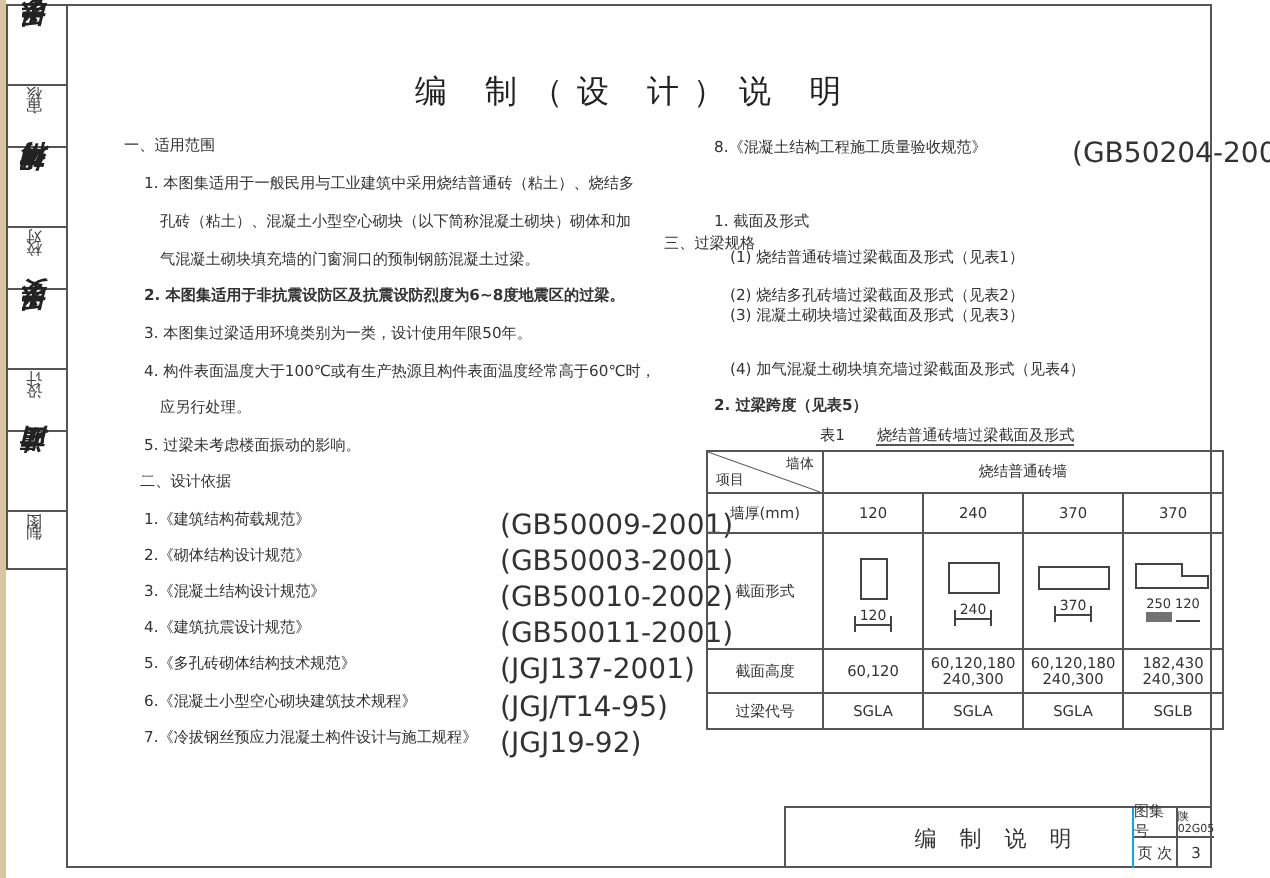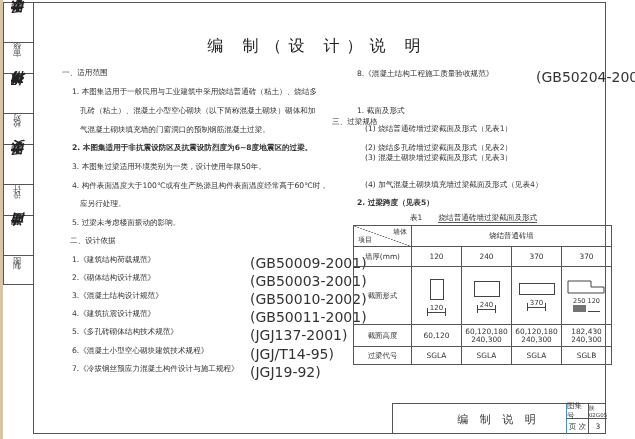--- a/index.html
+++ b/index.html
@@ -144,21 +144,21 @@
             <div class="rect" style="width:34px;height:10px;"></div>
             <div class="dim">370</div>
           </div>
         </td>
     <td>
           <div class="sect">
       <svg width="42" height="14" viewBox="0 0 42 14">
               <path d="M2 1 H25 V7 H38 V13 H2 Z" fill="none" stroke="#444" stroke-width="1"></path>
             </svg>
       <div style="display:flex;gap:2px;font-size:6.5px;margin-top:3px;">
-              <span style="border-bottom:7px solid #737373;">250</span>
+              <span style="border-bottom:5px solid #737373;">250</span>
               <span style="border-bottom:1px solid #444;">120</span>
             </div>
     </div>
         </td>
   </tr>
   <tr style="height:22px;">
     <td>截面高度</td>
     <td>
           <div>60,120</div>
         </td>

